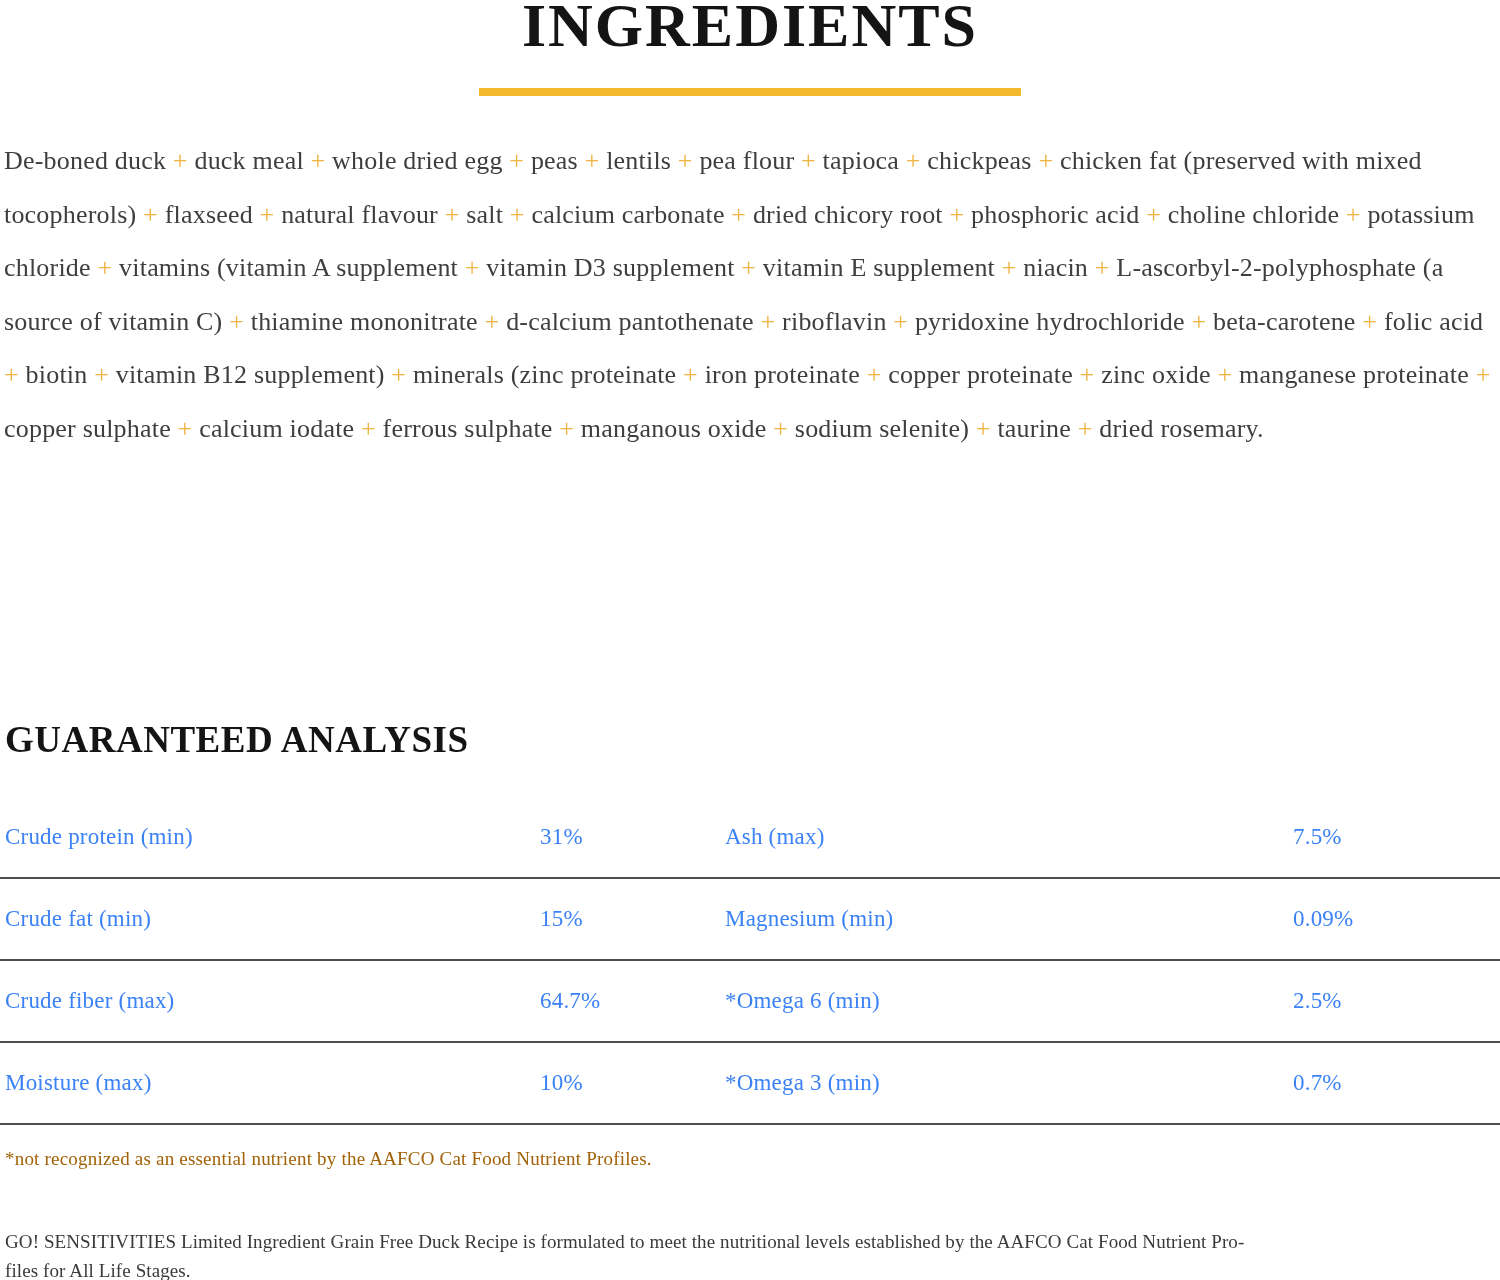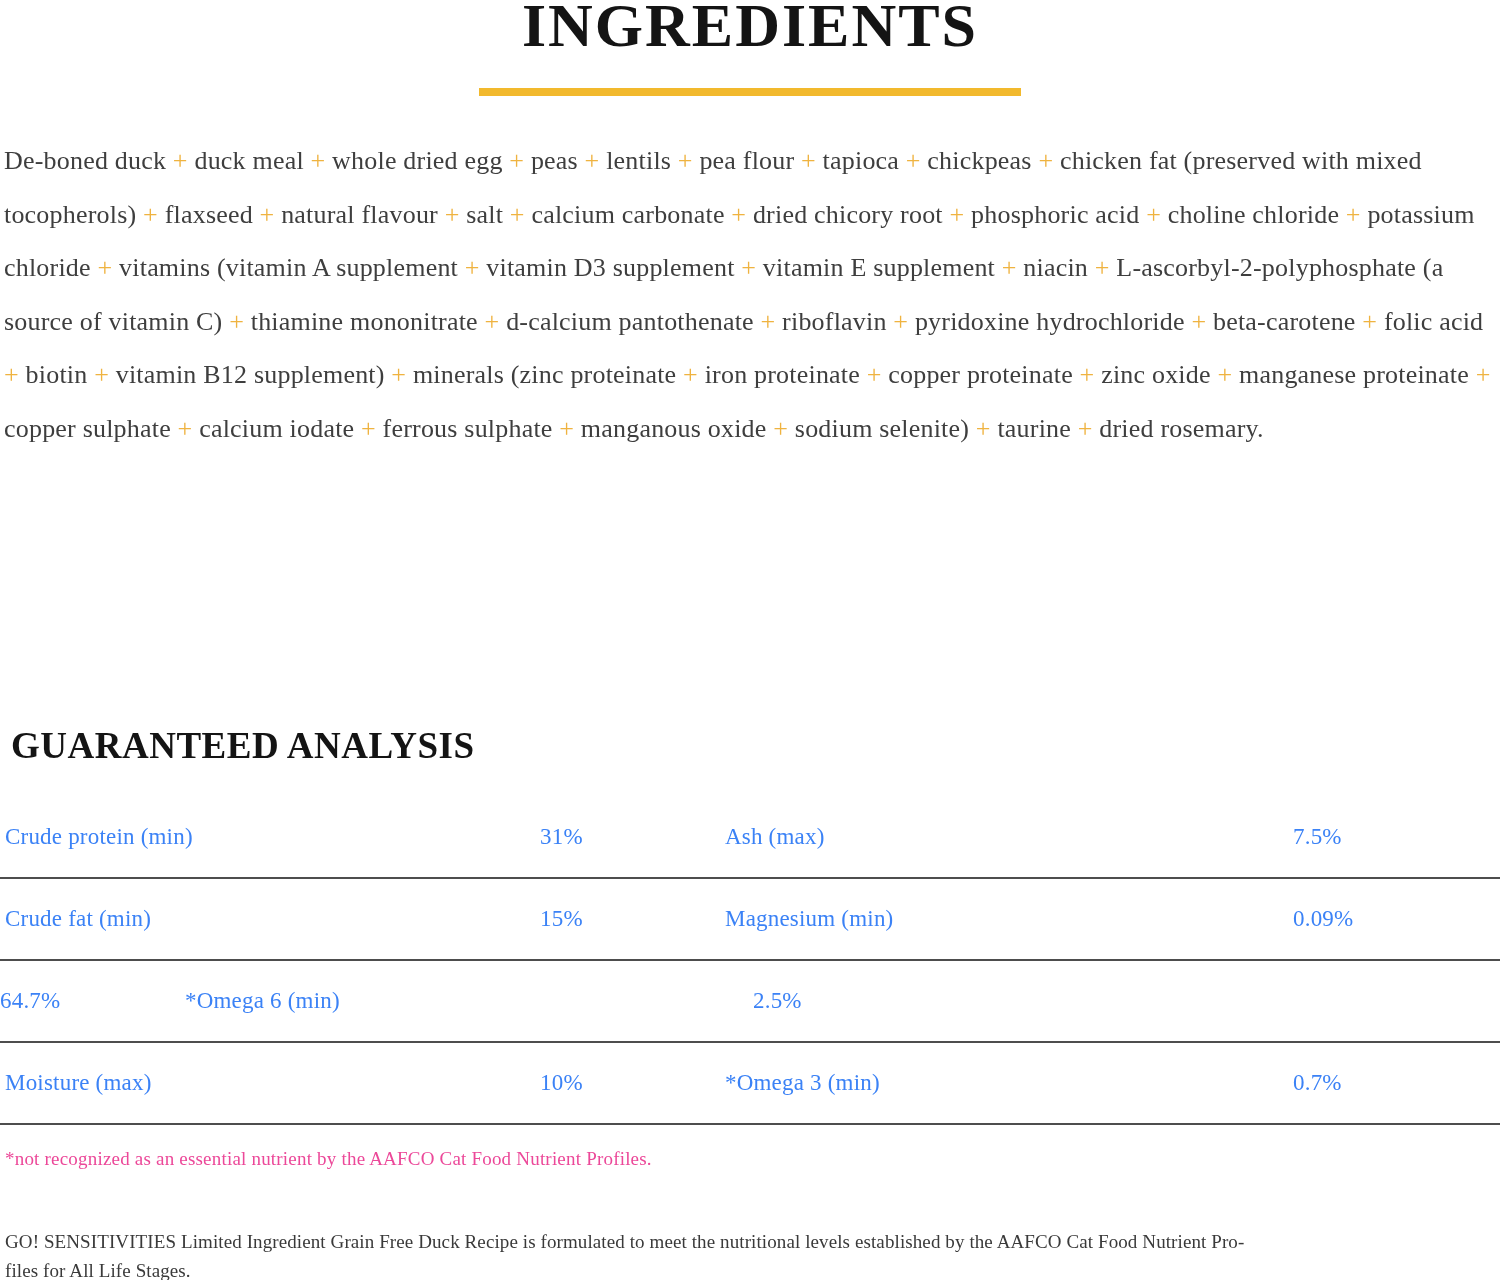--- a/index.html
+++ b/index.html
@@ -36,21 +36,21 @@
     line-height: 53.5px;
     letter-spacing: 0.2px;
     color: #3E3E3E;
   }
   .ingredients-text .plus { color: #EFB340; }
   
   .analysis-title {
     position: absolute;
     top: 718px;
     left: 5px;
-    margin: 6px;
+    margin: 0;
     font-size: 37px;
     font-weight: 800;
     letter-spacing: 0.5px;
     color: #141414;
   }
   .analysis-table {
     position: absolute;
     top: 797px;
     left: 0;
     width: 1500px;
@@ -70,21 +70,21 @@
   .c-label2 { width: 560px; padding-left: 25px; }
   .c-val2   { width: 240px; padding-left: 33px; }
   
   .footnote {
     position: absolute;
     top: 1148px;
     left: 5px;
     margin: 0;
     font-size: 19px;
     letter-spacing: 0.2px;
-    color: #ec4899;
+    color: #a16207;
   }
   .formulation {
     position: absolute;
     top: 1228px;
     left: 5px;
     margin: 0;
     font-size: 19px;
     line-height: 28.5px;
     letter-spacing: 0.1px;
     color: #3A3A3A;
@@ -110,20 +110,21 @@
       <div class="acell c-label2">Ash (max)</div>
       <div class="acell c-val2">7.5%</div>
     </div>
     <div class="arow">
       <div class="acell c-label1">Crude fat (min)</div>
       <div class="acell c-val1">15%</div>
       <div class="acell c-label2">Magnesium (min)</div>
       <div class="acell c-val2">0.09%</div>
     </div>
     <div class="arow">
+      <div class="acell c-label1">Crude fiber (max)</div>
       <div class="acell c-val1">64.7%</div>
       <div class="acell c-label2">*Omega 6 (min)</div>
       <div class="acell c-val2">2.5%</div>
     </div>
     <div class="arow">
       <div class="acell c-label1">Moisture (max)</div>
       <div class="acell c-val1">10%</div>
       <div class="acell c-label2">*Omega 3 (min)</div>
       <div class="acell c-val2">0.7%</div>
     </div>

